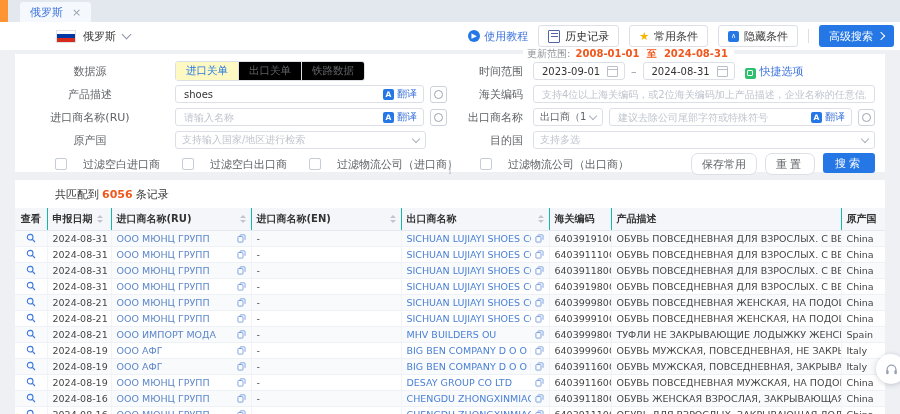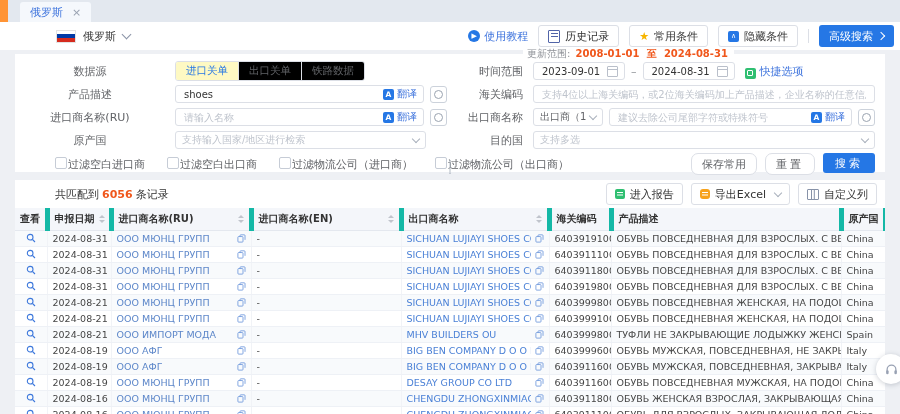--- a/index.html
+++ b/index.html
@@ -69,21 +69,21 @@
   .cal:before{content:"";position:absolute;left:0;right:0;top:2px;height:1.1px;background:#b9bfca}
   .sep{margin:0 6px;color:#909399}
   .quick{display:flex;align-items:flex-end;gap:4px;margin-left:10px;color:#3d73dd;cursor:pointer}
   .qicon{width:11px;height:11px;background:#2fbf71;border-radius:2px;position:relative}
   .qicon:before{content:"";position:absolute;inset:2.5px;border:1.1px solid #fff;border-radius:1px}
   .sel-mini{width:70px;flex:none;margin-right:6px}
   .sel-mini .val{flex:1;color:#606266;font-size:10px;white-space:nowrap;overflow:hidden}
   .chev-s{width:5px;height:5px;border-right:1.2px solid #a9b0bc;border-bottom:1.2px solid #a9b0bc;
           transform:rotate(45deg);flex:none;margin-top:-3px}
   .f-row5{display:flex;align-items:center;height:20px;padding-left:40px}
-  .cbx{display:flex;align-items:flex-start;gap:1px;margin-right:22px;color:#606266;cursor:pointer}
+  .cbx{display:flex;align-items:center;gap:16px;margin-right:22px;color:#606266;cursor:pointer}
   .box{width:10px;height:10px;border:1px solid #c6ccd6;border-radius:2px;background:#fff;flex:none}
   .btns{margin-left:auto;display:flex;gap:8px;margin-right:10px}
   .btn-o{border:1px solid #dcdfe6;background:#fff;border-radius:7px;height:20px;padding:0 10px;
          display:flex;align-items:center;color:#606266;cursor:pointer}
   .btn-o.sp,.btn-p{letter-spacing:3px}
   .btn-p{background:#2577e5;color:#fff;border-radius:3px;height:20px;padding:0 12px;border:0;
          display:flex;align-items:center;cursor:pointer}
   .collapse{position:absolute;left:50%;bottom:-1px;transform:translateX(-50%);cursor:pointer}
   .collapse .chev-s{border-color:#b6bdc8}
 
@@ -96,21 +96,21 @@
   .rbtn{border:1px solid #dcdfe6;border-radius:3px;height:20px;padding:0 8px;display:flex;align-items:center;
         gap:5px;background:#fff;color:#333;cursor:pointer}
   .rep-ic{width:10px;height:10px;background:#2fbf71;border-radius:2px;position:relative}
   .rep-ic:before{content:"";position:absolute;left:2px;right:2px;top:2.5px;height:1.1px;background:#fff;box-shadow:0 2.5px 0 #fff}
   .xls-ic{width:10px;height:10px;background:#f7a21b;border-radius:3px;position:relative}
   .xls-ic:before{content:"";position:absolute;left:2px;right:2px;top:2.5px;height:1.1px;background:#fff;box-shadow:0 2.5px 0 #fff}
   .col-ic{width:10px;height:9px;border:1.1px solid #8792a8;border-radius:1px;position:relative}
   .col-ic:before{content:"";position:absolute;top:0;bottom:0;left:2.6px;width:1.1px;background:#8792a8;box-shadow:2.8px 0 0 #8792a8}
   table{width:100%;border-collapse:collapse;table-layout:fixed;font-size:9.5px}
   thead th{background:#f4f6fa;height:22px;font-weight:600;color:#333;text-align:left;padding:0 5px;
-           border-right:5px solid #14b8a6;border-bottom:1px solid #e4e8ef;font-size:10px;overflow:hidden;white-space:nowrap}
+           border-right:1px solid #14b8a6;border-bottom:1px solid #e4e8ef;font-size:10px;overflow:hidden;white-space:nowrap}
   .th-flex{display:flex;align-items:center;gap:4px}
   .th-flex .end{margin-left:auto}
   .sort{display:inline-flex;flex-direction:column;gap:1.5px;flex:none}
   .sort .up{width:0;height:0;border-left:3px solid transparent;border-right:3px solid transparent;border-bottom:3.6px solid #c0c4cc}
   .sort .dn{width:0;height:0;border-left:3px solid transparent;border-right:3px solid transparent;border-top:3.6px solid #c0c4cc}
   tbody td{height:15px;padding:0 5px;border-bottom:1px solid #eef1f6;border-right:1px solid #f1f3f7;
            white-space:nowrap;overflow:hidden;color:#454545}
   tbody tr:nth-child(odd){background:#f8fafc}
   .tc{text-align:center}
   .cellflex{display:flex;align-items:center;gap:4px;min-width:0}
@@ -303,35 +303,20 @@
     </div>
 
     <span class="collapse"><span class="chev-s"></span></span>
   </div>
 
   <div class="results">
     <div class="res-head">
       <span class="res-title">
         <span>共匹配到</span><span class="count">6056</span><span>条记录</span>
       </span>
-      <div class="res-btns">
-        <span class="rbtn">
-          <span class="rep-ic"></span>
-          <span>进入报告</span>
-        </span>
-        <span class="rbtn">
-          <span class="xls-ic"></span>
-          <span>导出Excel</span>
-          <span class="chev-s" style="margin-left:4px"></span>
-        </span>
-        <span class="rbtn">
-          <span class="col-ic"></span>
-          <span>自定义列</span>
-        </span>
-      </div>
     </div>
 
     <table>
       <colgroup>
         <col style="width:32px">
           <col style="width:64px">
           <col style="width:140px">
           <col style="width:150px">
         <col style="width:148px">
           <col style="width:62px">

